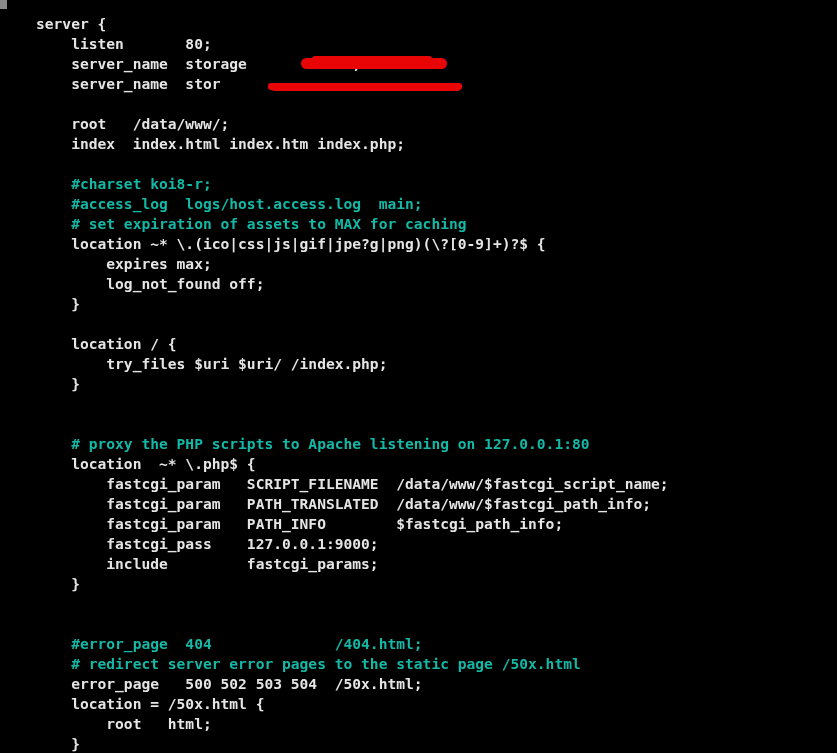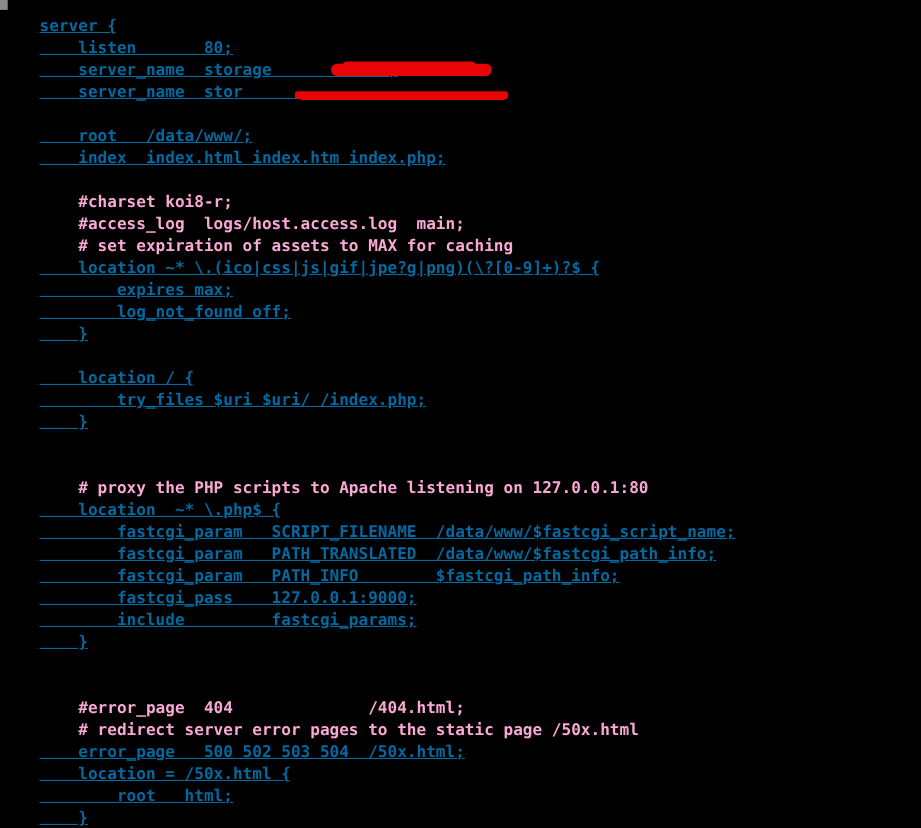--- a/index.html
+++ b/index.html
@@ -39,22 +39,22 @@
     white-space: pre;
     color: #e8e8e8;
   }
   .line {
     height: 20px;
     white-space: pre;
     padding-left: 36px;
     font-weight: bold;
     -webkit-font-smoothing: none;
   }
-  .code-txt { color: #0369a1; text-decoration: underline; }
-  .comment { color: #f9a8d4; }
+  .code-txt { color: #e5e5e5; }
+  .comment { color: #14b8a6; }
   .blank { color: transparent; }
 
   
   .redact {
     position: absolute;
     background: #e90505;
   }
   #redact-bar-1 {
     left: 301px;
     top: 58px;

